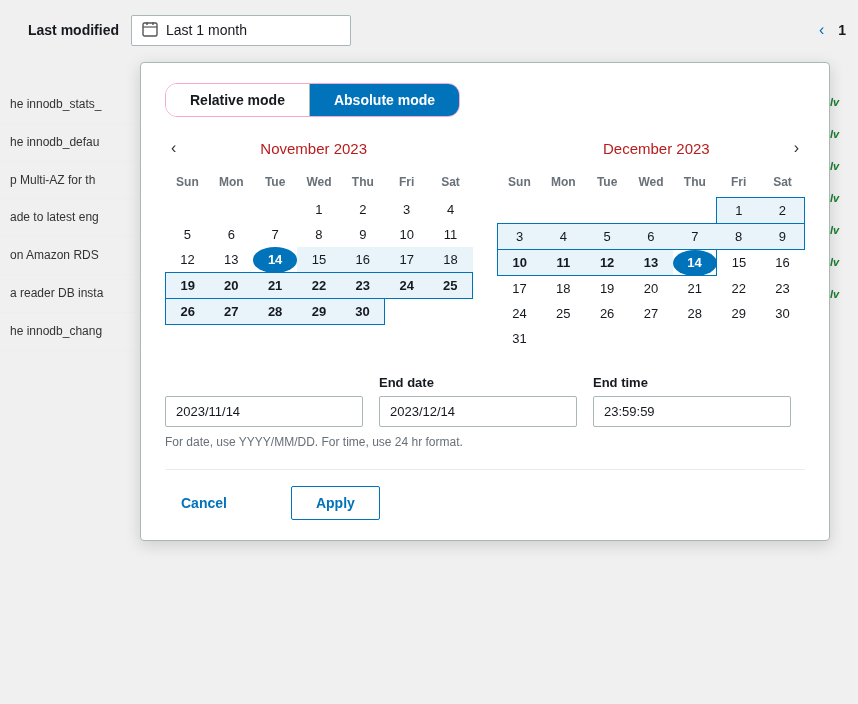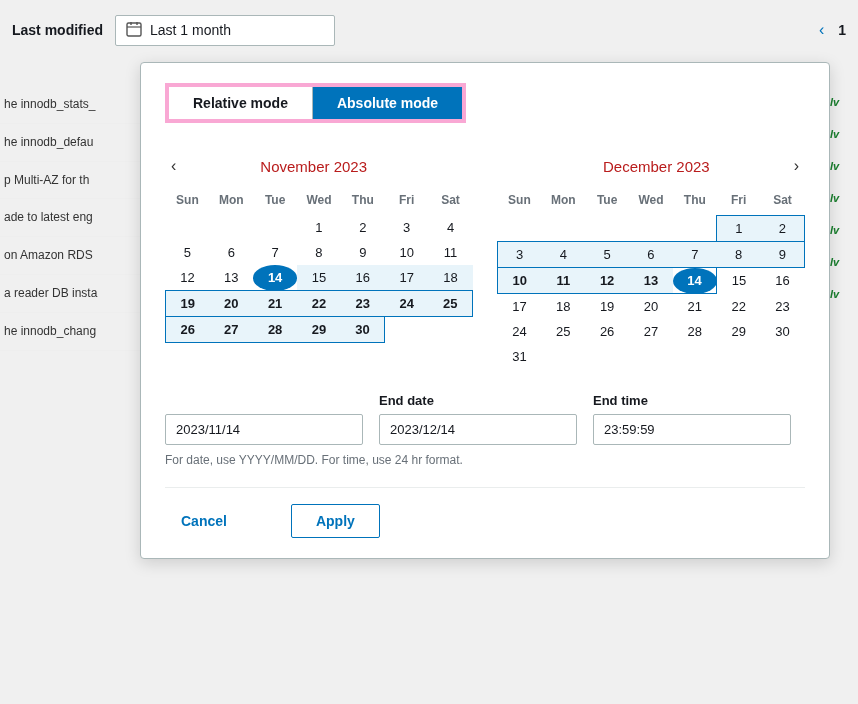--- a/index.html
+++ b/index.html
@@ -9,21 +9,21 @@
       background: #f0f0f0;
       width: 858px;
       height: 704px;
       overflow: hidden;
       position: relative;
     }
 
     
     .top-bar {
       position: absolute;
-      top: 0; left: 0; right: 0;
+      top: 0; left: 16px; right: 0;
       height: 60px;
       display: flex;
       align-items: center;
       z-index: 1;
       padding: 8px 12px;
       background: transparent;
     }
     .top-bar-label {
       font-size: 14px;
       font-weight: 600;
@@ -81,25 +81,25 @@
       border: 1px solid #aab7b8;
       border-radius: 4px;
       box-shadow: 0 4px 16px rgba(0,0,0,0.15);
       z-index: 10;
       padding: 20px 24px 20px 24px;
     }
 
     
     .mode-toggle {
       display: flex;
-      border: 4px solid #f9a8d4;
-      border-radius: 0;
+      border: 1px solid #f9a8d4;
+      border-radius: 12px;
       overflow: hidden;
       width: fit-content;
-      margin-bottom: 32px;
+      margin-bottom: 20px;
     }
     .mode-btn {
       padding: 8px 24px;
       font-size: 14px;
       font-weight: 600;
       border: none;
       cursor: pointer;
       background: #fff;
       color: #16191f;
     }
@@ -238,21 +238,21 @@
 
     
     .sidebar-bg {
       position: absolute;
       top: 86px;
       left: 0;
       width: 158px;
       z-index: 0;
     }
     .sidebar-bg-item {
-      padding: 10px 4px;
+      padding: 10px 10px;
       border-bottom: 1px solid #eee;
       font-size: 12px;
       color: #333;
       white-space: nowrap;
       overflow: hidden;
       text-overflow: ellipsis;
       line-height: 1.4;
     }
     .right-labels {
       position: absolute;

